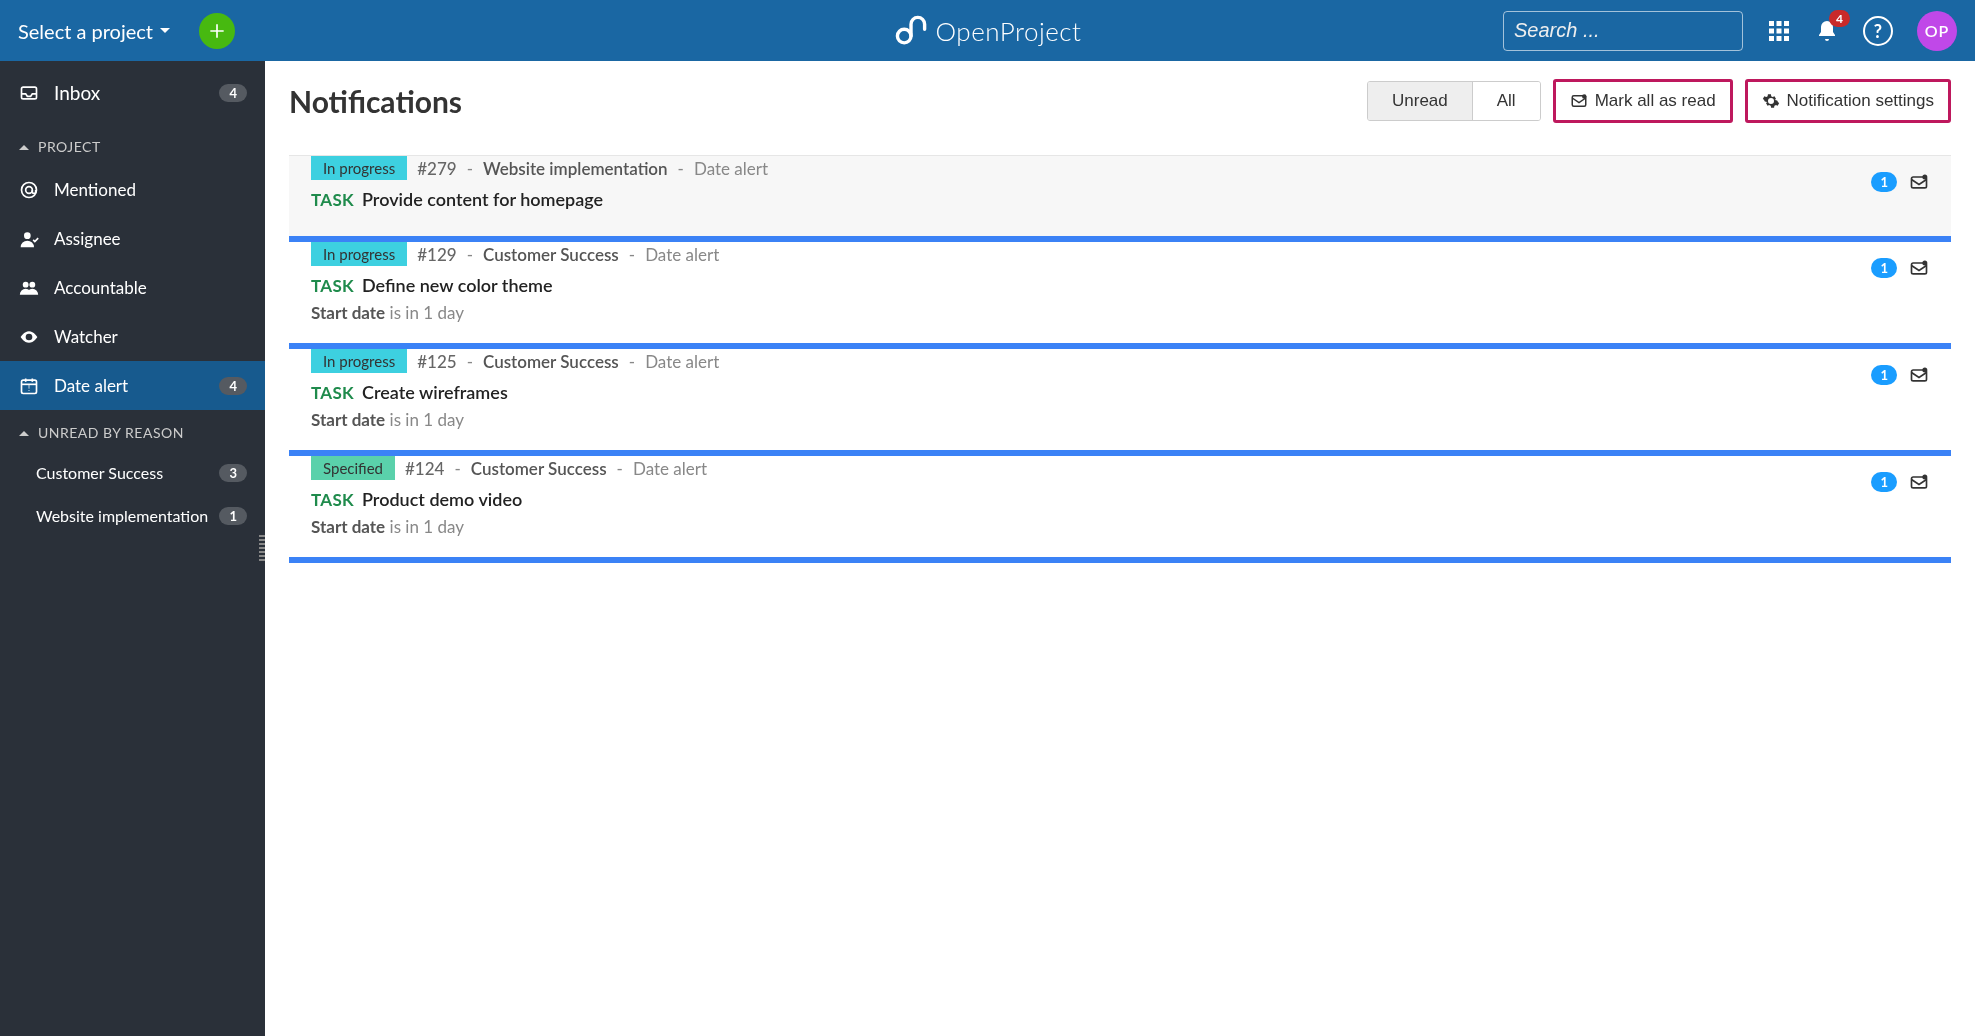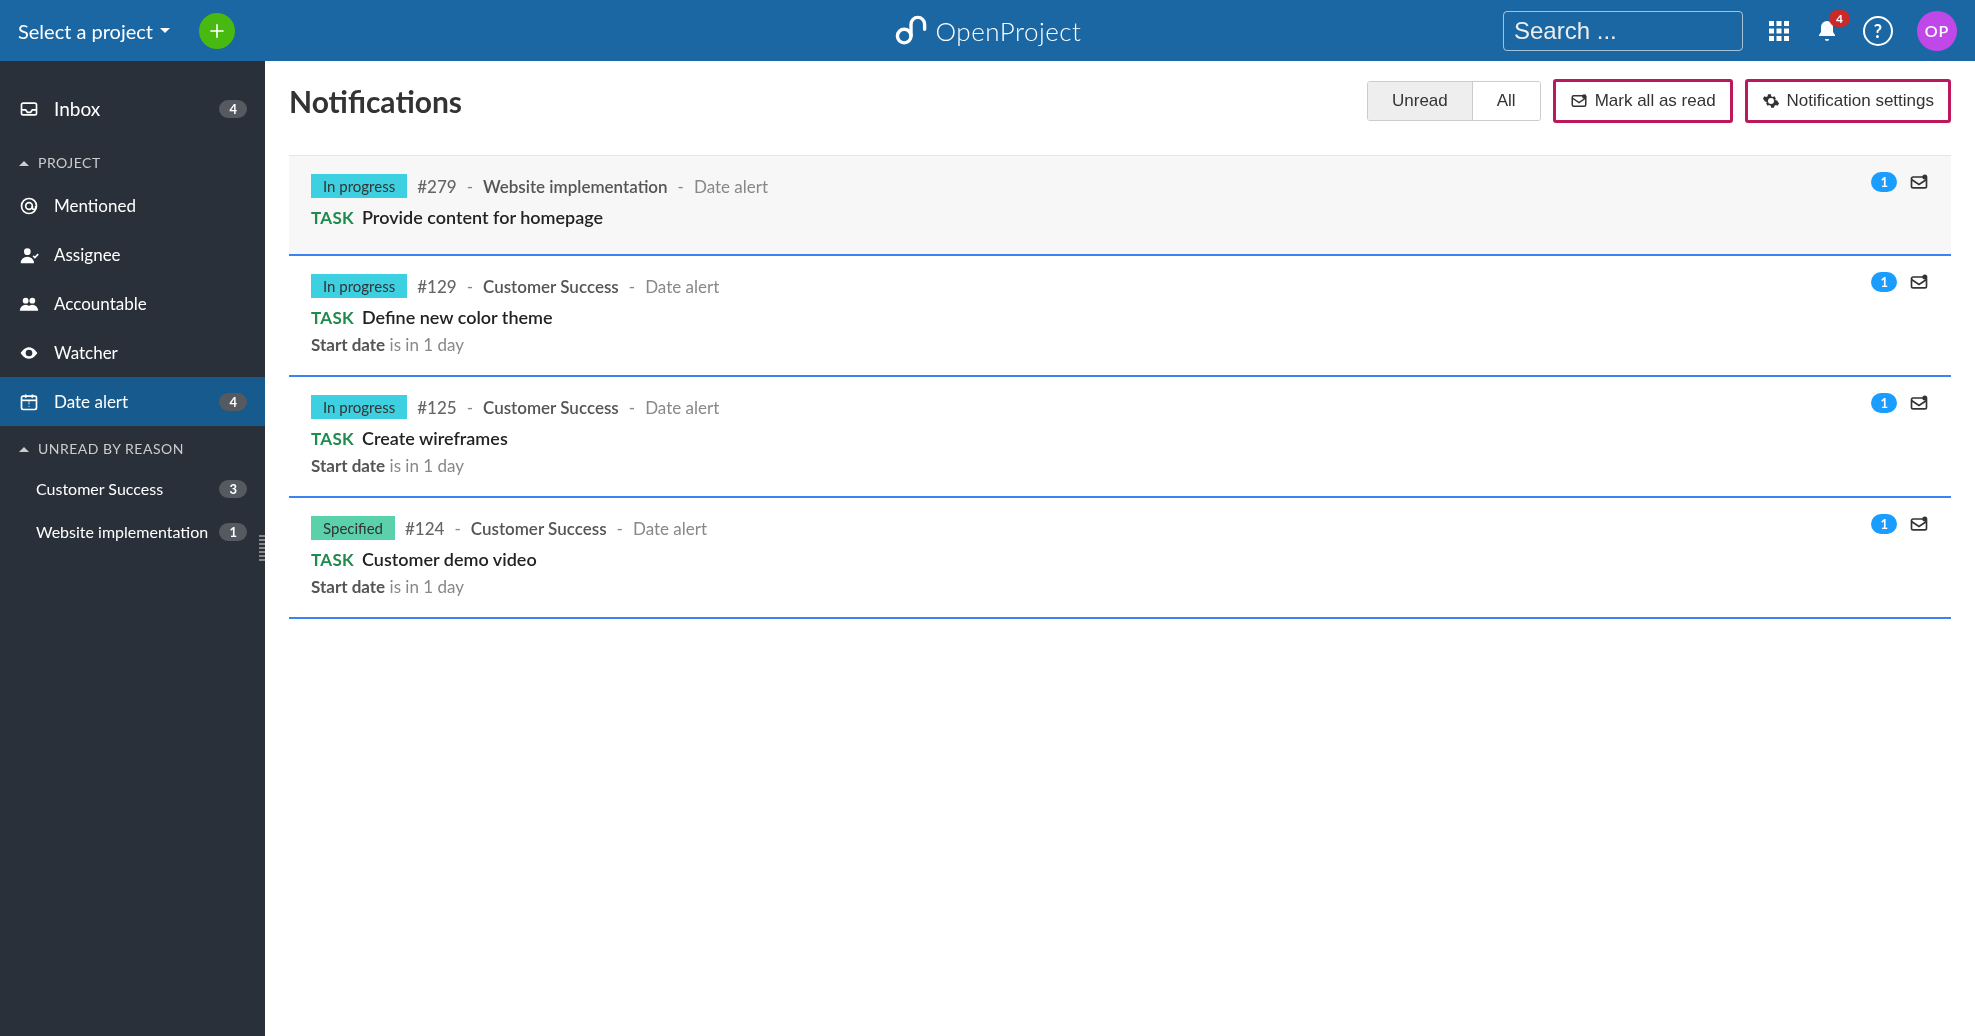--- a/index.html
+++ b/index.html
@@ -7,21 +7,21 @@
   
   
   .top-header { height: 61px; background: #1A67A3; display: flex; align-items: center; padding: 0 18px; color: #fff; position: relative; }
   .project-select { display: flex; align-items: center; font-size: 20px; cursor: pointer; gap: 6px; }
   .add-btn { width: 36px; height: 36px; border-radius: 50%; background: #47B910; display: flex; align-items: center; justify-content: center; margin-left: 28px; cursor: pointer; }
   .add-btn svg { width: 20px; height: 20px; }
   .brand { position: absolute; left: 50%; transform: translateX(-50%); display: flex; align-items: center; gap: 8px; font-size: 26px; font-weight: 300; letter-spacing: .5px; }
   .brand svg { width: 34px; height: 34px; }
   .top-right { margin-left: auto; display: flex; align-items: center; gap: 24px; }
   .search-box { display: flex; align-items: center; background: transparent; border: 1px solid rgba(255,255,255,.6); border-radius: 4px; height: 40px; width: 240px; padding: 0 10px; }
-  .search-box input { flex: 1; background: transparent; border: none; outline: none; color: #000000; font-size: 24px; }
+  .search-box input { flex: 1; background: transparent; border: none; outline: none; color: #000000; font-size: 20px; font-style: italic; }
   .search-box input::placeholder { color: #eee; }
   .search-box svg { width: 18px; height: 18px; }
   .icon-btn { width: 24px; height: 24px; display: flex; align-items: center; justify-content: center; cursor: pointer; position: relative; }
   .notif-badge { position: absolute; top: -9px; right: -11px; background: #C92A2A; color: #fff; font-size: 12px; font-weight: bold; padding: 1px 7px; border-radius: 10px; }
   .help-circle { width: 30px; height: 30px; border: 2.5px solid #fff; border-radius: 50%; display: flex; align-items: center; justify-content: center; font-weight: bold; font-size: 18px; }
   .avatar { width: 40px; height: 40px; border-radius: 50%; background: #C048E8; display: flex; align-items: center; justify-content: center; font-weight: 600; font-size: 16px; letter-spacing: 1px; }
   
   
   .layout { display: flex; height: calc(100vh - 61px); }
   
@@ -42,21 +42,21 @@
   .main { flex: 1; background: #fff; overflow-y: auto; padding: 18px 24px; }
   .page-header { display: flex; align-items: center; margin-bottom: 32px; gap: 12px; }
   .page-title { font-size: 30px; font-weight: 700; color: #333; flex: 1; }
   .segmented { display: flex; border: 1px solid #ccc; border-radius: 3px; overflow: hidden; }
   .segmented button { border: none; background: #fff; padding: 9px 24px; font-size: 17px; cursor: pointer; color: #333; }
   .segmented button.active { background: #eee; }
   .segmented button + button { border-left: 1px solid #ccc; }
   .toolbar-btn { border: 3px solid #be185d; border-radius: 3px; background: #fff; padding: 9px 14px; font-size: 17px; cursor: pointer; display: flex; align-items: center; gap: 7px; color: #333; }
   
   
-  .notif-card { border-bottom: 2px solid #3b82f6; padding: 18px 22px 20px; position: relative; }
+  .notif-card { border-bottom: 6px solid #3b82f6; padding: 0 22px 20px; position: relative; }
   .notif-card.first { background: #f7f7f7; border-top: 1px solid #e6e6e6; }
   .meta-row { display: flex; align-items: center; gap: 10px; color: #888; font-size: 17px; margin-bottom: 8px; }
   .status-tag { display: inline-block; padding: 3px 12px; font-size: 15px; color: #333; font-weight: 400; }
   .status-tag.in-progress { background: #3dd0e0; }
   .status-tag.specified { background: #5ad1ab; }
   .wp-id { color: #666; font-weight: 500; }
   .project-name { color: #555; font-weight: 600; }
   .reason { color: #888; }
   .title-row { display: flex; align-items: baseline; gap: 8px; margin-bottom: 6px; }
   .type-tag { font-weight: 700; font-size: 17px; color: #1f8b4c; letter-spacing: .3px; }
@@ -124,21 +124,21 @@
     </div>
     <div class="avatar">
       <span>OP</span>
     </div>
   </div>
 </div>
 
 <div class="layout">
 
   <div class="sidebar">
-    <div class="sidebar-item" style="padding-top:36px;padding-bottom:20px;">
+    <div class="sidebar-item" style="padding-top:20px;padding-bottom:20px;">
       <span class="sb-icon">
         <svg viewBox="0 0 24 24" width="22" height="20" fill="none" stroke="#fff" stroke-width="2">
             <rect x="3" y="5" width="18" height="14" rx="2"></rect>
             <path d="M3 13h5l2 3h4l2-3h5"></path>
           </svg>
       </span>
       <span class="sb-label" style="font-size:19px;">Inbox</span>
       <span class="pill">4</span>
     </div>
 
@@ -319,21 +319,21 @@
           <div class="meta-row">
             <span class="status-tag specified">Specified</span>
             <span class="wp-id">#124</span>
             <span>-</span>
             <span class="project-name">Customer Success</span>
             <span>-</span>
             <span class="reason">Date alert</span>
           </div>
           <div class="title-row">
             <span class="type-tag">TASK</span>
-            <span class="wp-title">Customer demo video</span>
+            <span class="wp-title">Product demo video</span>
           </div>
           <div class="detail-row"><span class="lbl">Start date</span> <span class="val">is in 1 day</span></div>
           <div class="notif-actions">
             <span class="count-badge">1</span>
             <span class="mark-read-icon"><svg viewBox="0 0 24 24" width="20" height="20" fill="none" stroke="#333" stroke-width="2">
                 <path d="M3 9l9 6 9-6"></path>
                 <rect x="3" y="6" width="18" height="13" rx="2"></rect>
                 <circle cx="19" cy="6" r="3" fill="#333" stroke="none"></circle>
               </svg></span>
           </div>

